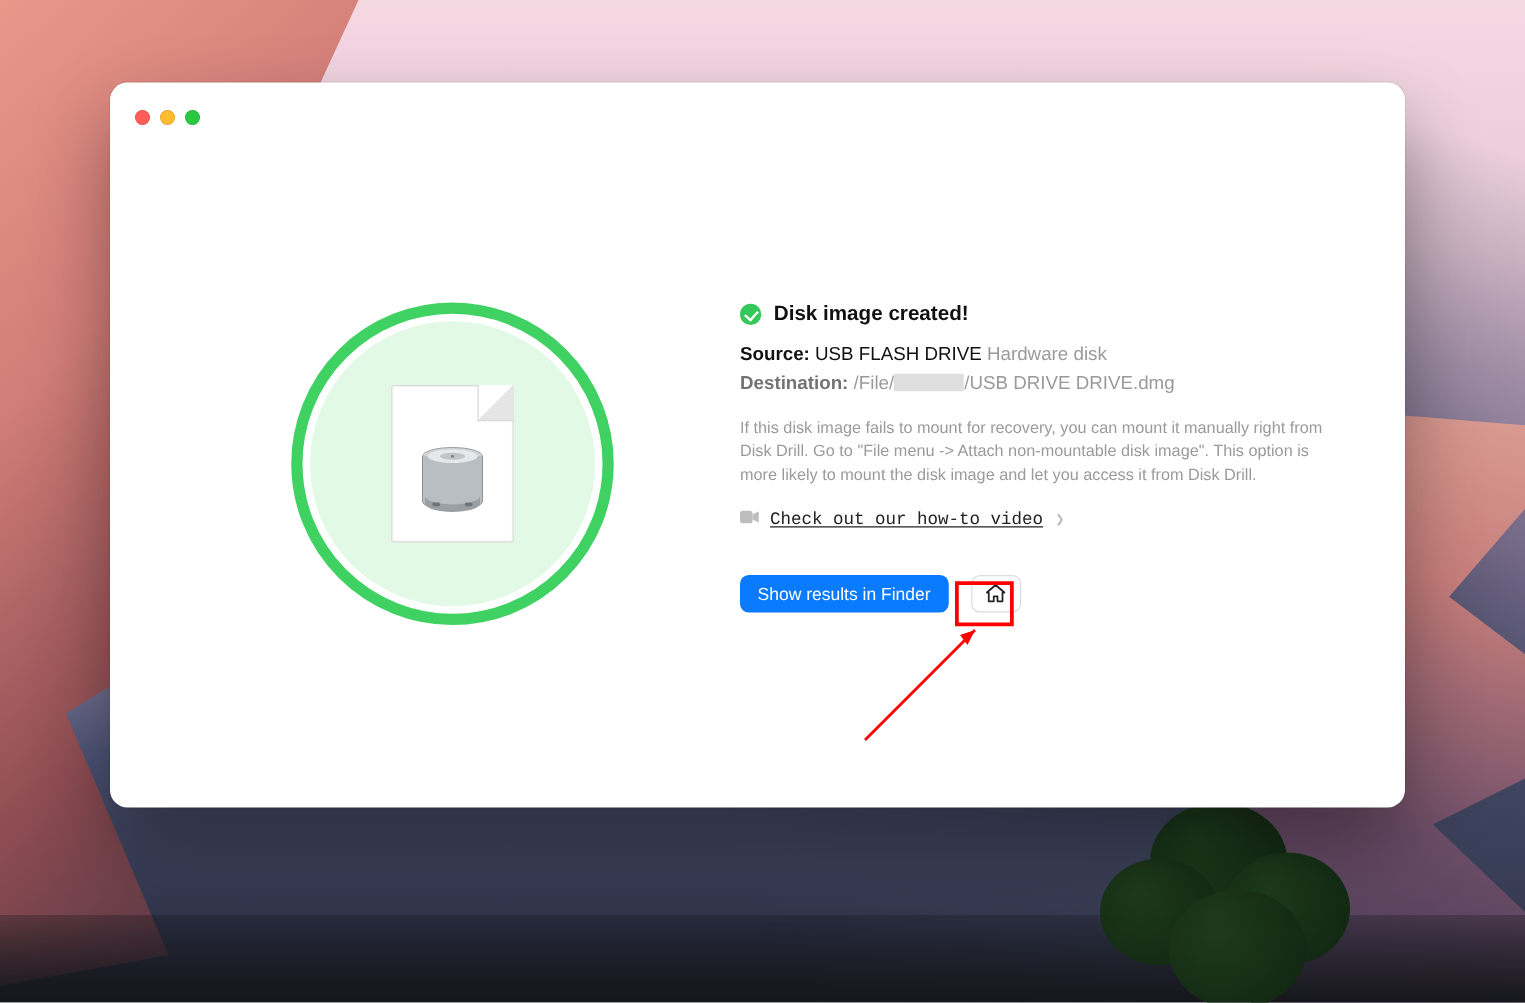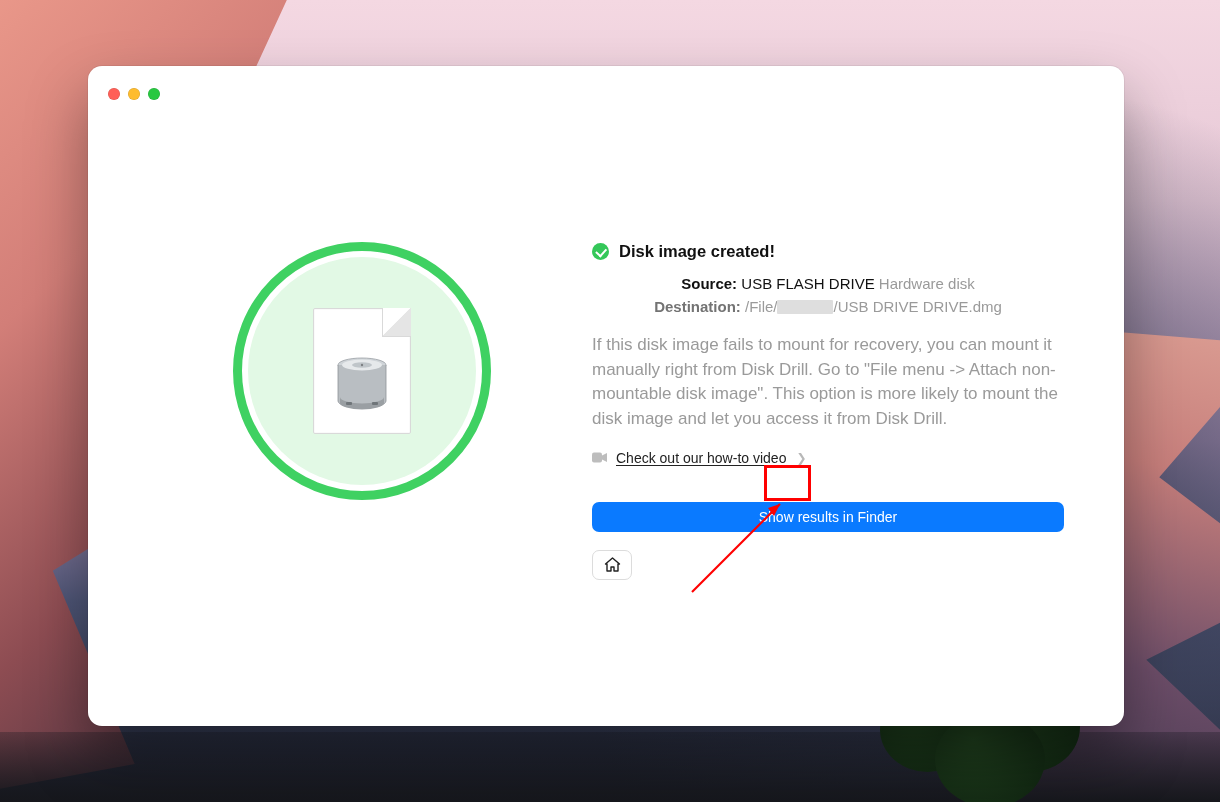--- a/index.html
+++ b/index.html
@@ -42,21 +42,21 @@
   .ground {
     position:absolute; left:0; right:0; bottom:0; height:70px;
     background: linear-gradient(180deg, rgba(20,22,30,0.3), #16171c);
   }
 
   .window {
     position: absolute;
     left: 88px;
     top: 66px;
     width: 1036px;
-    height: 660px;
+    height: 580px;
     background: #fff;
     border-radius: 14px;
     box-shadow: 0 30px 60px rgba(0,0,0,0.35), 0 0 0 1px rgba(0,0,0,0.05);
   }
   .traffic-lights {
     position: absolute;
     top: 22px;
     left: 20px;
     display: flex;
     gap: 8px;
@@ -126,47 +126,47 @@
     width:17px; height:17px; border-radius:50%;
     background:#34c759; position:relative; flex:0 0 auto;
   }
   .check-badge::after{
     content:""; position:absolute; left:4px; top:4.5px;
     width:8px; height:4.5px;
     border-left:2px solid #fff; border-bottom:2px solid #fff;
     transform:rotate(-48deg);
   }
   .info-line{
-    font-size:15px; color:#111; margin:6px 0;text-align:center;
+    font-size:15px; color:#111; margin:6px 0;
   }
   .info-line b{font-weight:600;}
   .muted{color:#9a9a9a;}
   .redact{
     display:inline-block; width:56px; height:14px; background:#dedede;
     vertical-align:-2px; border-radius:1px;
   }
   .help-text{
     margin-top:18px;
-    font-size:17px; line-height:1.45; color:#9a9a9a;
+    font-size:13px; line-height:1.45; color:#9a9a9a;
     max-width:470px;
   }
   .video-row{
     margin-top:18px;
     font-size:14px; color:#444;
-    display:flex; align-items:center; gap:8px;
+    display:flex; align-items:center; gap:8px;font-family:Liberation Mono, monospace;
   }
   .video-row a{
     color:#222; text-decoration:underline; text-underline-offset:2px;
   }
   .cam-icon{ color:#b8b8b8; font-size:14px; }
   .chev{ color:#b8b8b8; font-size:12px; margin-left:2px;}
 
   .actions{
     margin-top:36px;
-    display:flex; gap:18px; align-items:stretch;flex-direction:column;
+    display:flex; gap:18px; align-items:stretch;
   }
   .btn-primary{
     background:#0a7aff; color:#fff; border:none;
     font-size:14px; font-weight:500;
     padding:7px 14px; border-radius:7px;
     cursor:pointer;
   }
   .btn-home{
     width:40px; height:30px;
     background:#fff; border:1px solid #dcdcdc; border-radius:7px;

